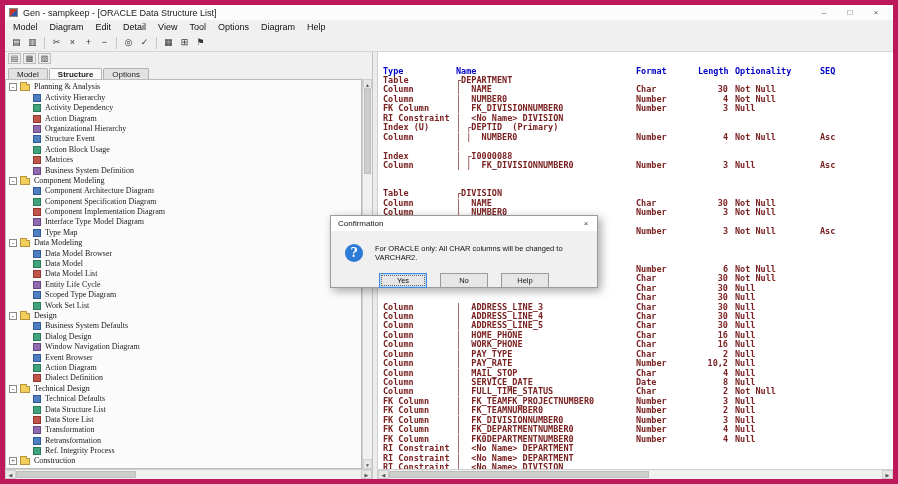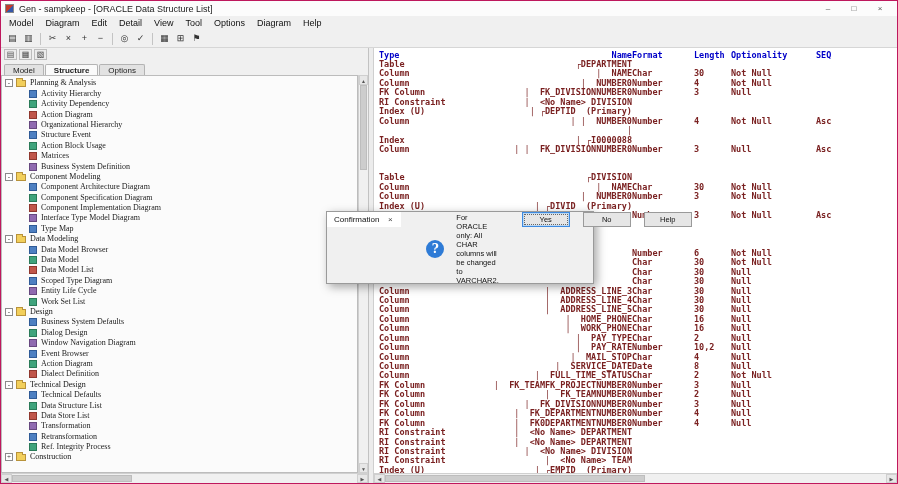--- a/index.html
+++ b/index.html
@@ -1,18 +1,18 @@
 <!DOCTYPE html>
 <html style="--header-text: #0000c8; --row-text: #7a2121; --dialog-icon: #2e7bd6;"><head>
 <meta charset="utf-8">
 <style>
   *{margin:0;padding:0;box-sizing:border-box;}
   html,body{background:#d8d8d8;}
   body{font-family:"Liberation Sans",sans-serif;}
-  .window{width:898px;height:484px;background:#f97316;border:1px solid #be185d;position:relative;display:flex;flex-direction:column;overflow:hidden;}
+  .window{width:898px;height:484px;background:#f97316;border:5px solid #be185d;position:relative;display:flex;flex-direction:column;overflow:hidden;}
   
   .titlebar{height:15px;background:#fcfcfc;display:flex;align-items:center;padding:0 4px;font-size:9px;color:#1b1b1b;flex:none;}
   .app-icon{width:9px;height:9px;margin-right:5px;background:linear-gradient(135deg,#c23b2e 0 50%,#3556a8 50% 100%);border:1px solid #888;flex:none;}
   .title-text{flex:1;white-space:nowrap;overflow:hidden;}
   .win-controls{display:flex;flex:none;}
   .win-btn{width:26px;text-align:center;font-size:8px;color:#555;line-height:14px;}
   
   .menubar{height:14px;display:flex;align-items:center;font-size:9px;color:#111;padding-left:2px;flex:none;background:#f0f0f0;}
   .menu-item{padding:0 6px;}
   
@@ -47,31 +47,31 @@
   .vthumb{height:85px;background:#cdcdcd;border:1px solid #bdbdbd;}
   .hscroll{height:10px;flex:none;background:#f0f0f0;display:flex;border-top:1px solid #d0d0d0;}
   .harrow{width:11px;font-size:5px;line-height:9px;text-align:center;color:#555;background:#e7e7e7;border:1px solid #cfcfcf;flex:none;}
   .htrack{flex:1;display:flex;margin:1px 0;}
   .hthumb{width:120px;background:#cdcdcd;border:1px solid #bdbdbd;}
   .main-h .hthumb{width:260px;}
   .splitter{width:5px;flex:none;background:#ececec;border-right:1px solid #cfcfcf;}
   
   .main{flex:1;display:flex;flex-direction:column;background:#ffffff;min-width:0;min-height:0;}
   .list{flex:1;overflow:hidden;font-family:"DejaVu Sans Mono",monospace;font-size:8.5px;font-weight:bold;color:var(--row-text,#7a2121);padding-top:2px;}
-  .hdr{display:flex;height:10px;line-height:10px;color:var(--header-text,#0000c8);}
+  .hdr{display:flex;height:10px;line-height:10px;color:var(--header-text,#0000c8);margin-top:12px;}
   .row{display:flex;height:9.45px;line-height:9.45px;}
   .cell{white-space:pre;overflow:hidden;flex:none;}
   .cell.type{width:78px;padding-left:5px;}
-  .cell.name{width:180px;text-align:right;}
+  .cell.name{width:180px;}
   .cell.format{width:62px;}
-  .cell.length{width:30px;}
+  .cell.length{width:30px;text-align:right;}
   .cell.opt{width:78px;margin-left:7px;}
   .cell.seq{width:50px;margin-left:7px;}
   
-  .dialog{position:absolute;left:325px;top:210px;width:268px;height:73px;background:#f0f0f0;border:1px solid #9a9a9a;box-shadow:3px 3px 9px rgba(0,0,0,.35);display:flex;z-index:10;gap:11px;}
+  .dialog{position:absolute;left:325px;top:210px;width:268px;height:73px;background:#f0f0f0;border:1px solid #9a9a9a;box-shadow:3px 3px 9px rgba(0,0,0,.35);display:flex;flex-direction:column;z-index:10;gap:11px;}
   .dlg-title{height:15px;background:#ffffff;display:flex;align-items:center;padding-left:7px;font-size:8px;color:#111;flex:none;}
   .dlg-title-text{flex:1;}
   .dlg-close{width:22px;height:15px;border:none;background:#ffffff;font-size:8px;color:#444;padding:0;}
   .dlg-body{flex:1;display:flex;align-items:center;padding:2px 12px 0 14px;}
   .q-icon{width:18px;height:18px;border-radius:50%;background:var(--dialog-icon,#2e7bd6);color:#fff;font-size:12px;font-weight:bold;text-align:center;line-height:18px;margin-right:12px;flex:none;font-family:"DejaVu Serif",serif;}
   .dlg-msg{font-size:7.5px;color:#111;}
   .dlg-buttons{display:flex;justify-content:center;gap:13px;padding-bottom:6px;flex:none;}
   .dlg-btn{width:48px;height:15px;font-size:7.5px;background:#e6e6e6;border:1px solid #9a9a9a;color:#111;padding:0;}
   .dlg-btn.default{border-color:#3d8ae0;box-shadow:inset 0 0 0 1px #bcd8f2;outline:1px dotted #666;outline-offset:-3px;}
 </style>
@@ -207,26 +207,26 @@
             </div>
             <div class="item-row">
               <span class="item-icon c1"></span>
               <span class="item-label">Data Model</span>
             </div>
             <div class="item-row">
               <span class="item-icon c2"></span>
               <span class="item-label">Data Model List</span>
             </div>
             <div class="item-row">
-              <span class="item-icon c0"></span>
-              <span class="item-label">Scoped Type Diagram</span>
-            </div>
-            <div class="item-row">
               <span class="item-icon c3"></span>
               <span class="item-label">Entity Life Cycle</span>
+            </div>
+            <div class="item-row">
+              <span class="item-icon c0"></span>
+              <span class="item-label">Scoped Type Diagram</span>
             </div>
             <div class="item-row">
               <span class="item-icon c1"></span>
               <span class="item-label">Work Set List</span>
             </div>
             <div class="cat-row">
               <span class="exp">-</span>
               <span class="folder"></span>
               <span class="cat-label">Design</span>
             </div>

